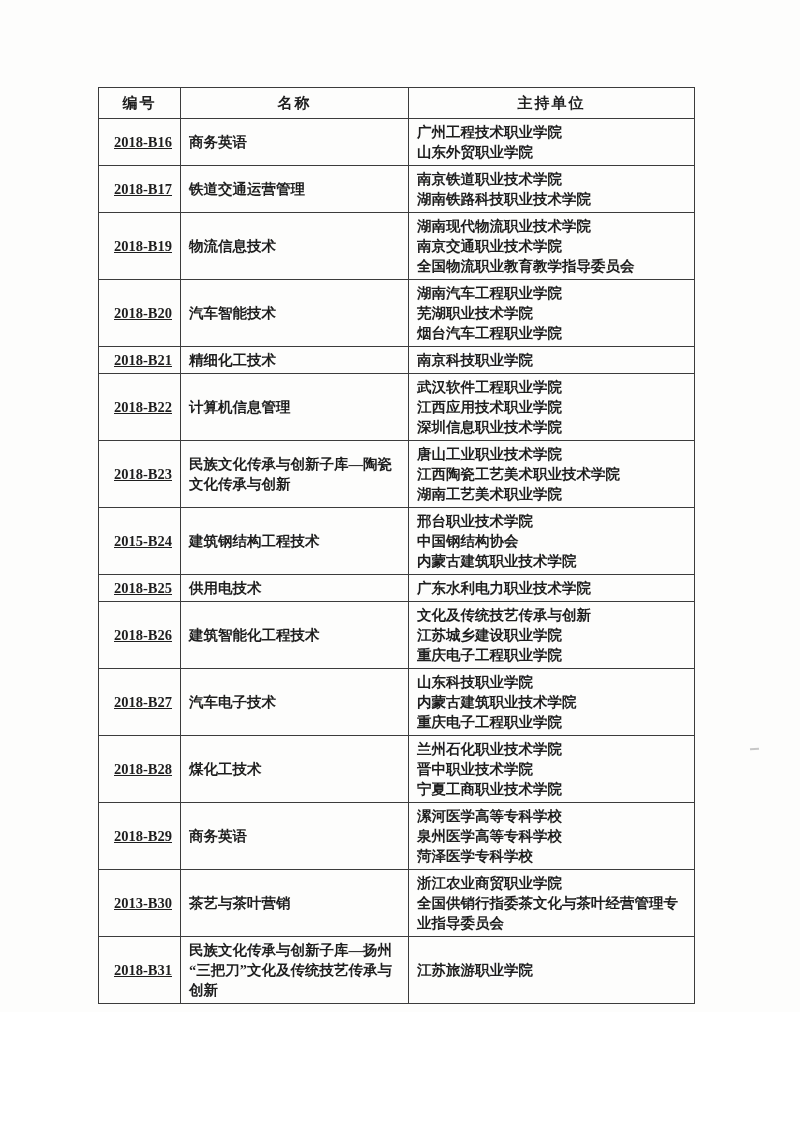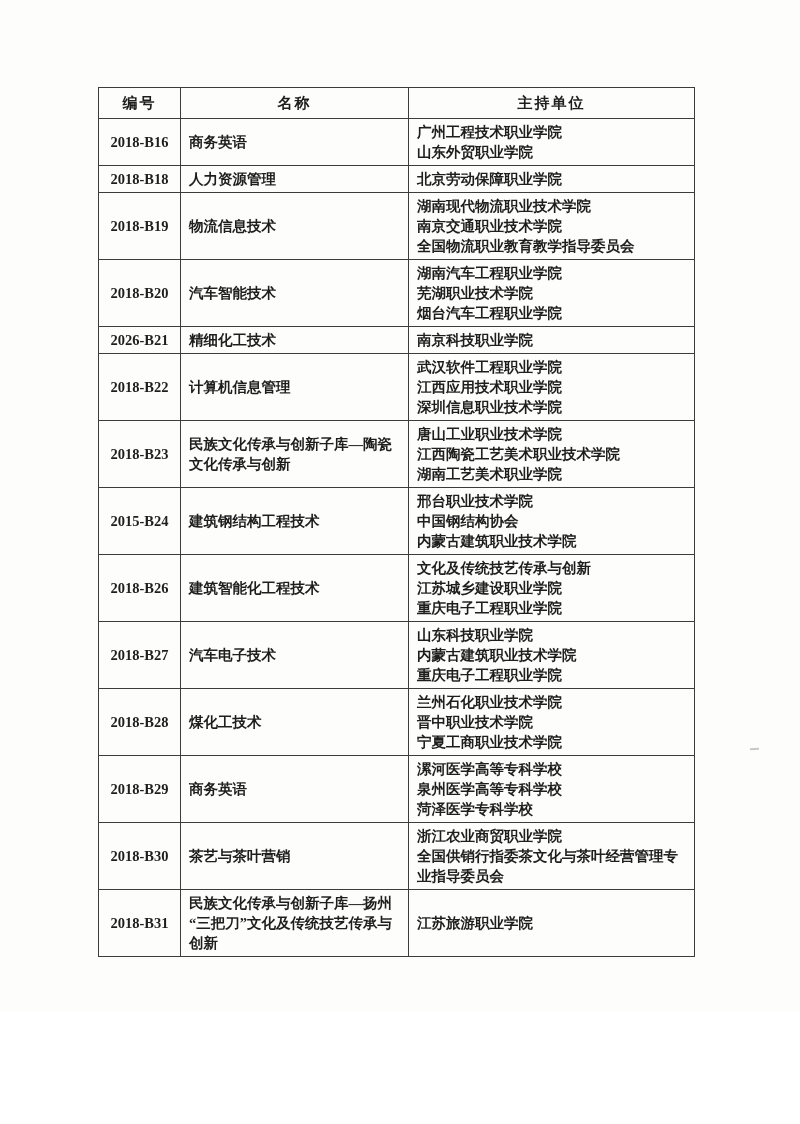--- a/index.html
+++ b/index.html
@@ -34,25 +34,26 @@
     vertical-align: middle;
     word-break: break-all;
   }
   table.projects th {
     text-align: center;
     padding: 5px 4px;
     font-size: 15px;
     letter-spacing: 2px;
   }
   td.cell-id {
-    text-align: center;
+    text-align: right;
     padding-left: 2px;
     padding-right: 2px;
     font-size: 14px;
     white-space: nowrap;
+    text-decoration: underline;
   }
   td.cell-name {
     padding-right: 12px;
     margin-left: 20px;
   }
   td.cell-units {
     padding-right: 6px;
     margin-top: 40px;
   }
   .unit-line {
@@ -99,24 +100,25 @@
     <tbody id="rows-body">
         <tr>
           <td class="cell-id">2018-B16</td>
           <td class="cell-name">商务英语</td>
           <td class="cell-units">
             <span class="unit-line">广州工程技术职业学院</span>
             <span class="unit-line">山东外贸职业学院</span>
           </td>
         </tr>
         <tr>
-          <td class="cell-id">2018-B18</td>
-          <td class="cell-name">人力资源管理</td>
-          <td class="cell-units">
-            <span class="unit-line">北京劳动保障职业学院</span>
+          <td class="cell-id">2018-B17</td>
+          <td class="cell-name">铁道交通运营管理</td>
+          <td class="cell-units">
+            <span class="unit-line">南京铁道职业技术学院</span>
+            <span class="unit-line">湖南铁路科技职业技术学院</span>
           </td>
         </tr>
         <tr>
           <td class="cell-id">2018-B19</td>
           <td class="cell-name">物流信息技术</td>
           <td class="cell-units">
             <span class="unit-line">湖南现代物流职业技术学院</span>
             <span class="unit-line">南京交通职业技术学院</span>
             <span class="unit-line">全国物流职业教育教学指导委员会</span>
           </td>
@@ -124,21 +126,21 @@
         <tr>
           <td class="cell-id">2018-B20</td>
           <td class="cell-name">汽车智能技术</td>
           <td class="cell-units">
             <span class="unit-line">湖南汽车工程职业学院</span>
             <span class="unit-line">芜湖职业技术学院</span>
             <span class="unit-line">烟台汽车工程职业学院</span>
           </td>
         </tr>
         <tr>
-          <td class="cell-id">2026-B21</td>
+          <td class="cell-id">2018-B21</td>
           <td class="cell-name">精细化工技术</td>
           <td class="cell-units">
             <span class="unit-line">南京科技职业学院</span>
           </td>
         </tr>
         <tr>
           <td class="cell-id">2018-B22</td>
           <td class="cell-name">计算机信息管理</td>
           <td class="cell-units">
             <span class="unit-line">武汉软件工程职业学院</span>
@@ -158,20 +160,27 @@
         <tr>
           <td class="cell-id">2015-B24</td>
           <td class="cell-name">建筑钢结构工程技术</td>
           <td class="cell-units">
             <span class="unit-line">邢台职业技术学院</span>
             <span class="unit-line">中国钢结构协会</span>
             <span class="unit-line">内蒙古建筑职业技术学院</span>
           </td>
         </tr>
         <tr>
+          <td class="cell-id">2018-B25</td>
+          <td class="cell-name">供用电技术</td>
+          <td class="cell-units">
+            <span class="unit-line">广东水利电力职业技术学院</span>
+          </td>
+        </tr>
+        <tr>
           <td class="cell-id">2018-B26</td>
           <td class="cell-name">建筑智能化工程技术</td>
           <td class="cell-units">
             <span class="unit-line">文化及传统技艺传承与创新</span>
             <span class="unit-line">江苏城乡建设职业学院</span>
             <span class="unit-line">重庆电子工程职业学院</span>
           </td>
         </tr>
         <tr>
           <td class="cell-id">2018-B27</td>
@@ -194,21 +203,21 @@
         <tr>
           <td class="cell-id">2018-B29</td>
           <td class="cell-name">商务英语</td>
           <td class="cell-units">
             <span class="unit-line">漯河医学高等专科学校</span>
             <span class="unit-line">泉州医学高等专科学校</span>
             <span class="unit-line">菏泽医学专科学校</span>
           </td>
         </tr>
         <tr>
-          <td class="cell-id">2018-B30</td>
+          <td class="cell-id">2013-B30</td>
           <td class="cell-name">茶艺与茶叶营销</td>
           <td class="cell-units">
             <span class="unit-line">浙江农业商贸职业学院</span>
             <span class="unit-line">全国供销行指委茶文化与茶叶经营管理专业指导委员会</span>
           </td>
         </tr>
         <tr>
           <td class="cell-id">2018-B31</td>
           <td class="cell-name">民族文化传承与创新子库—扬州“三把刀”文化及传统技艺传承与创新</td>
           <td class="cell-units">

